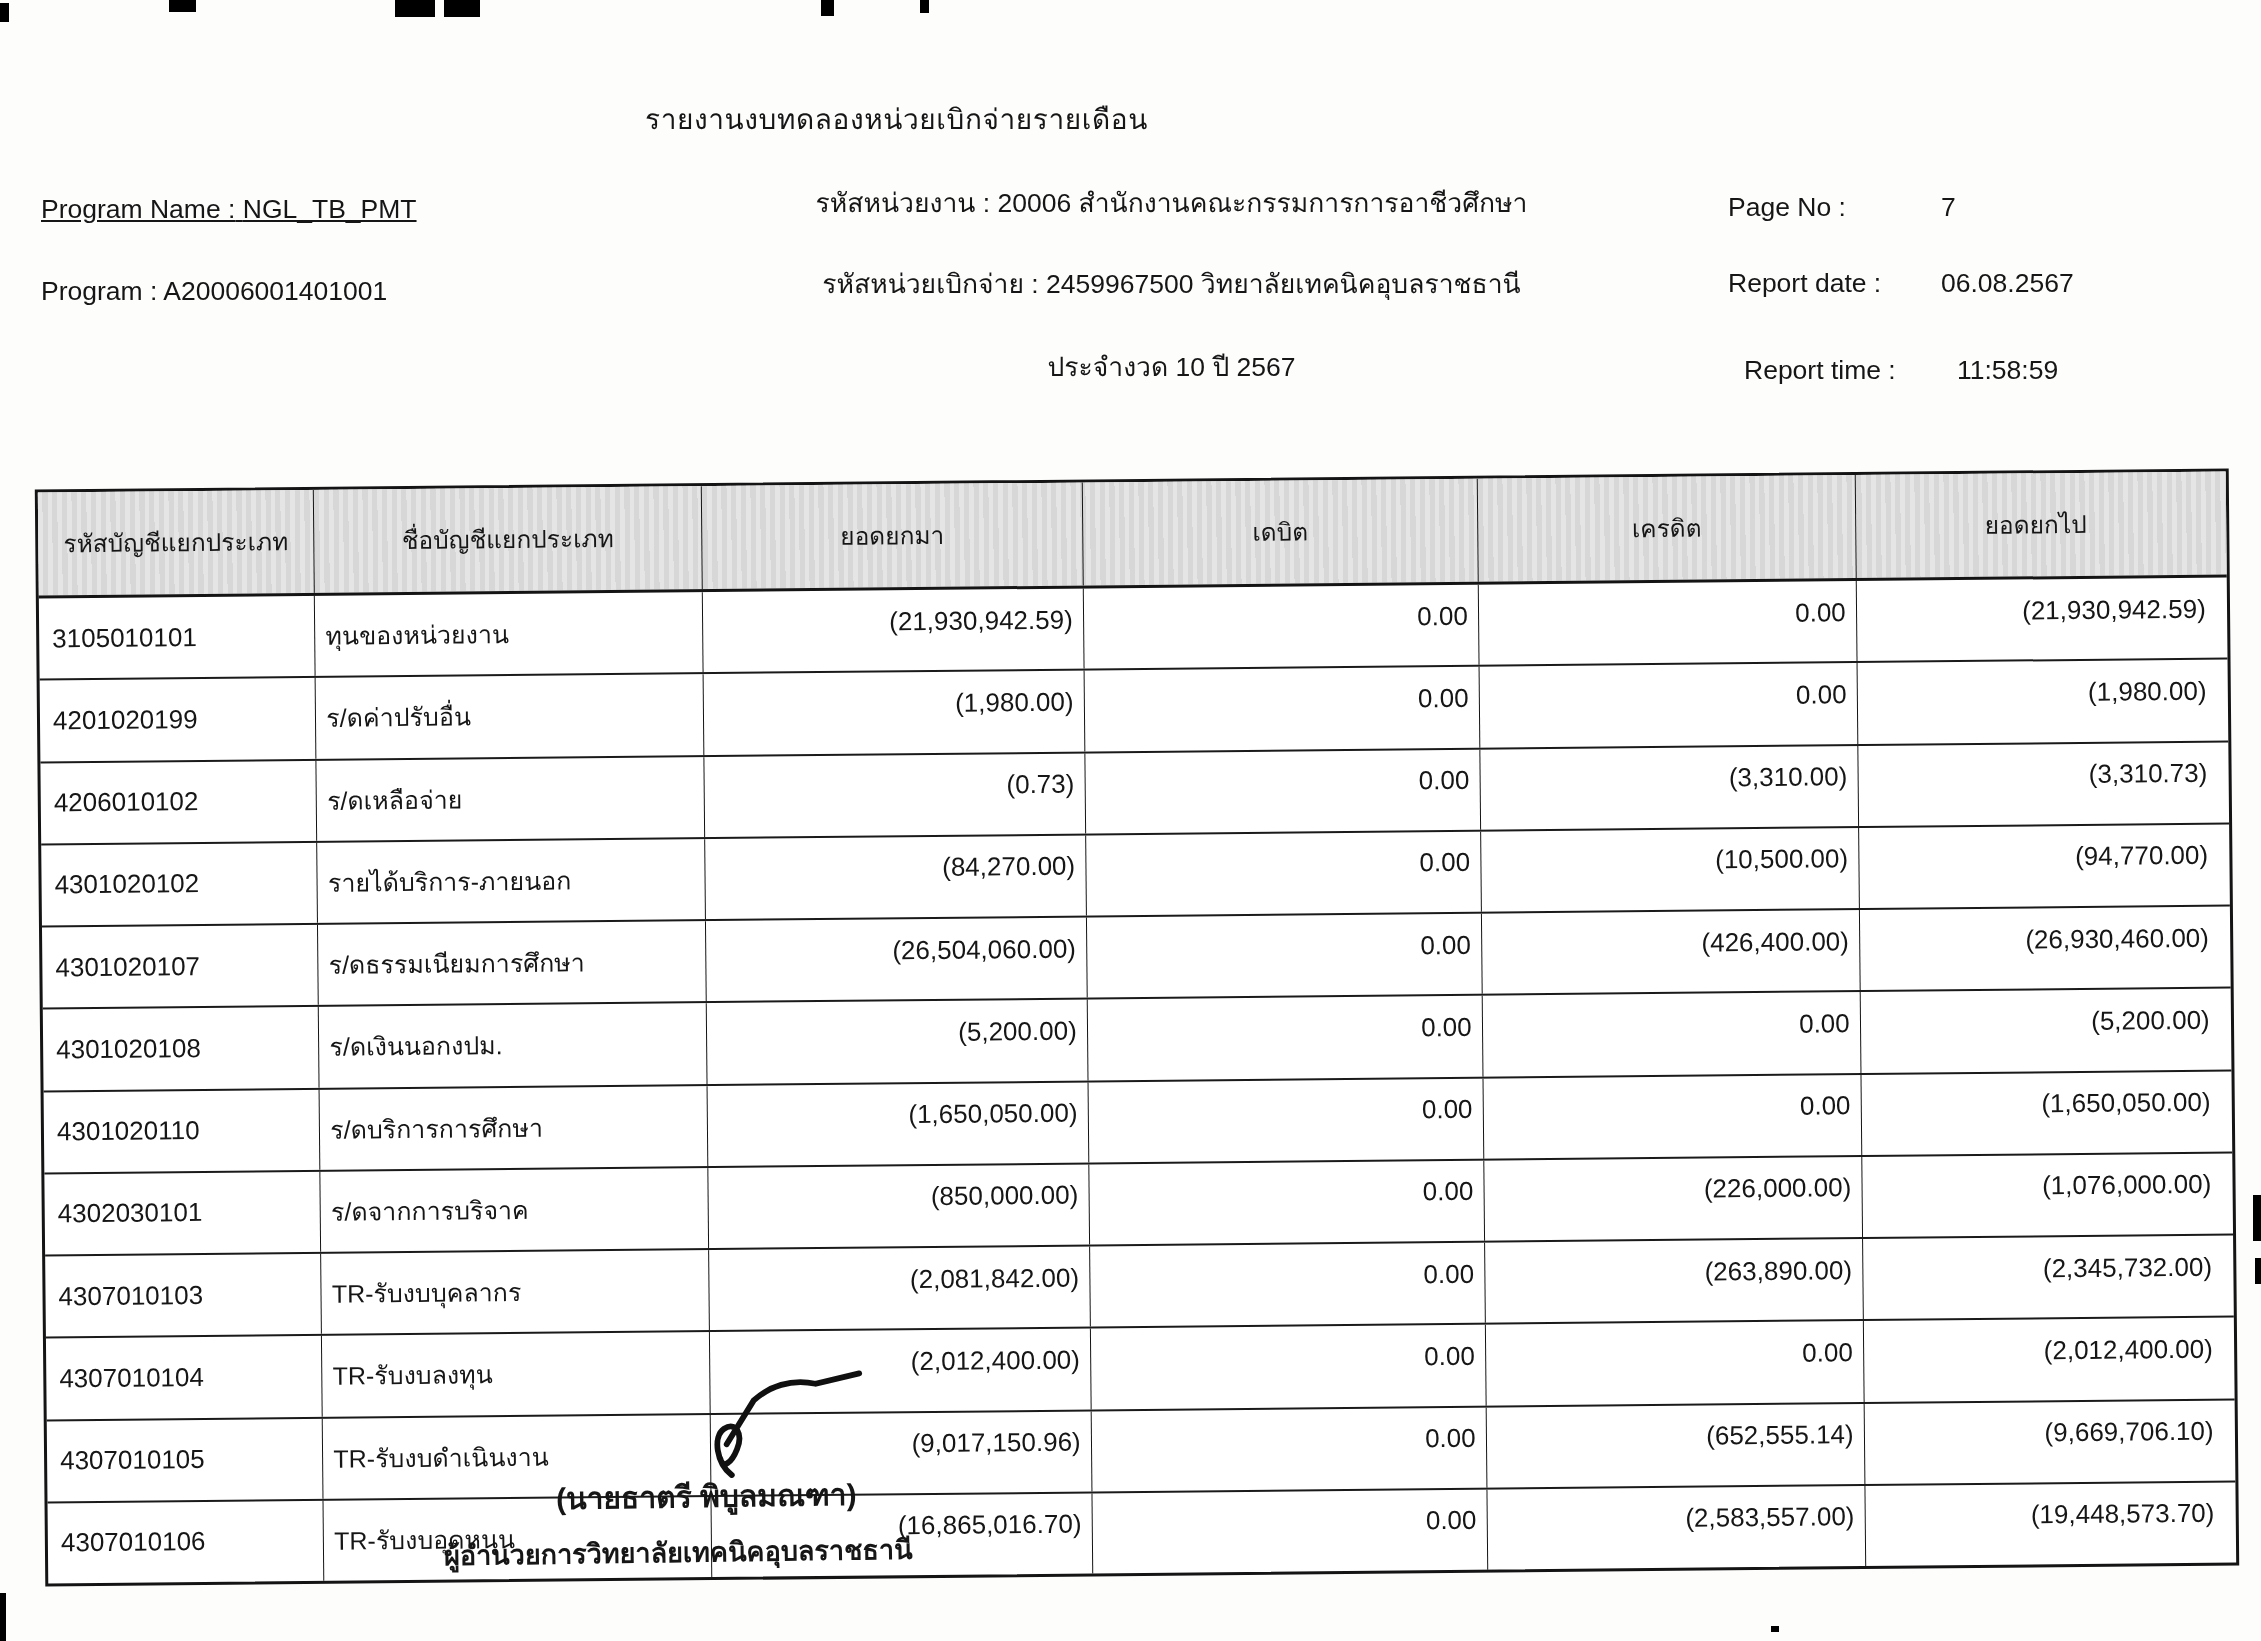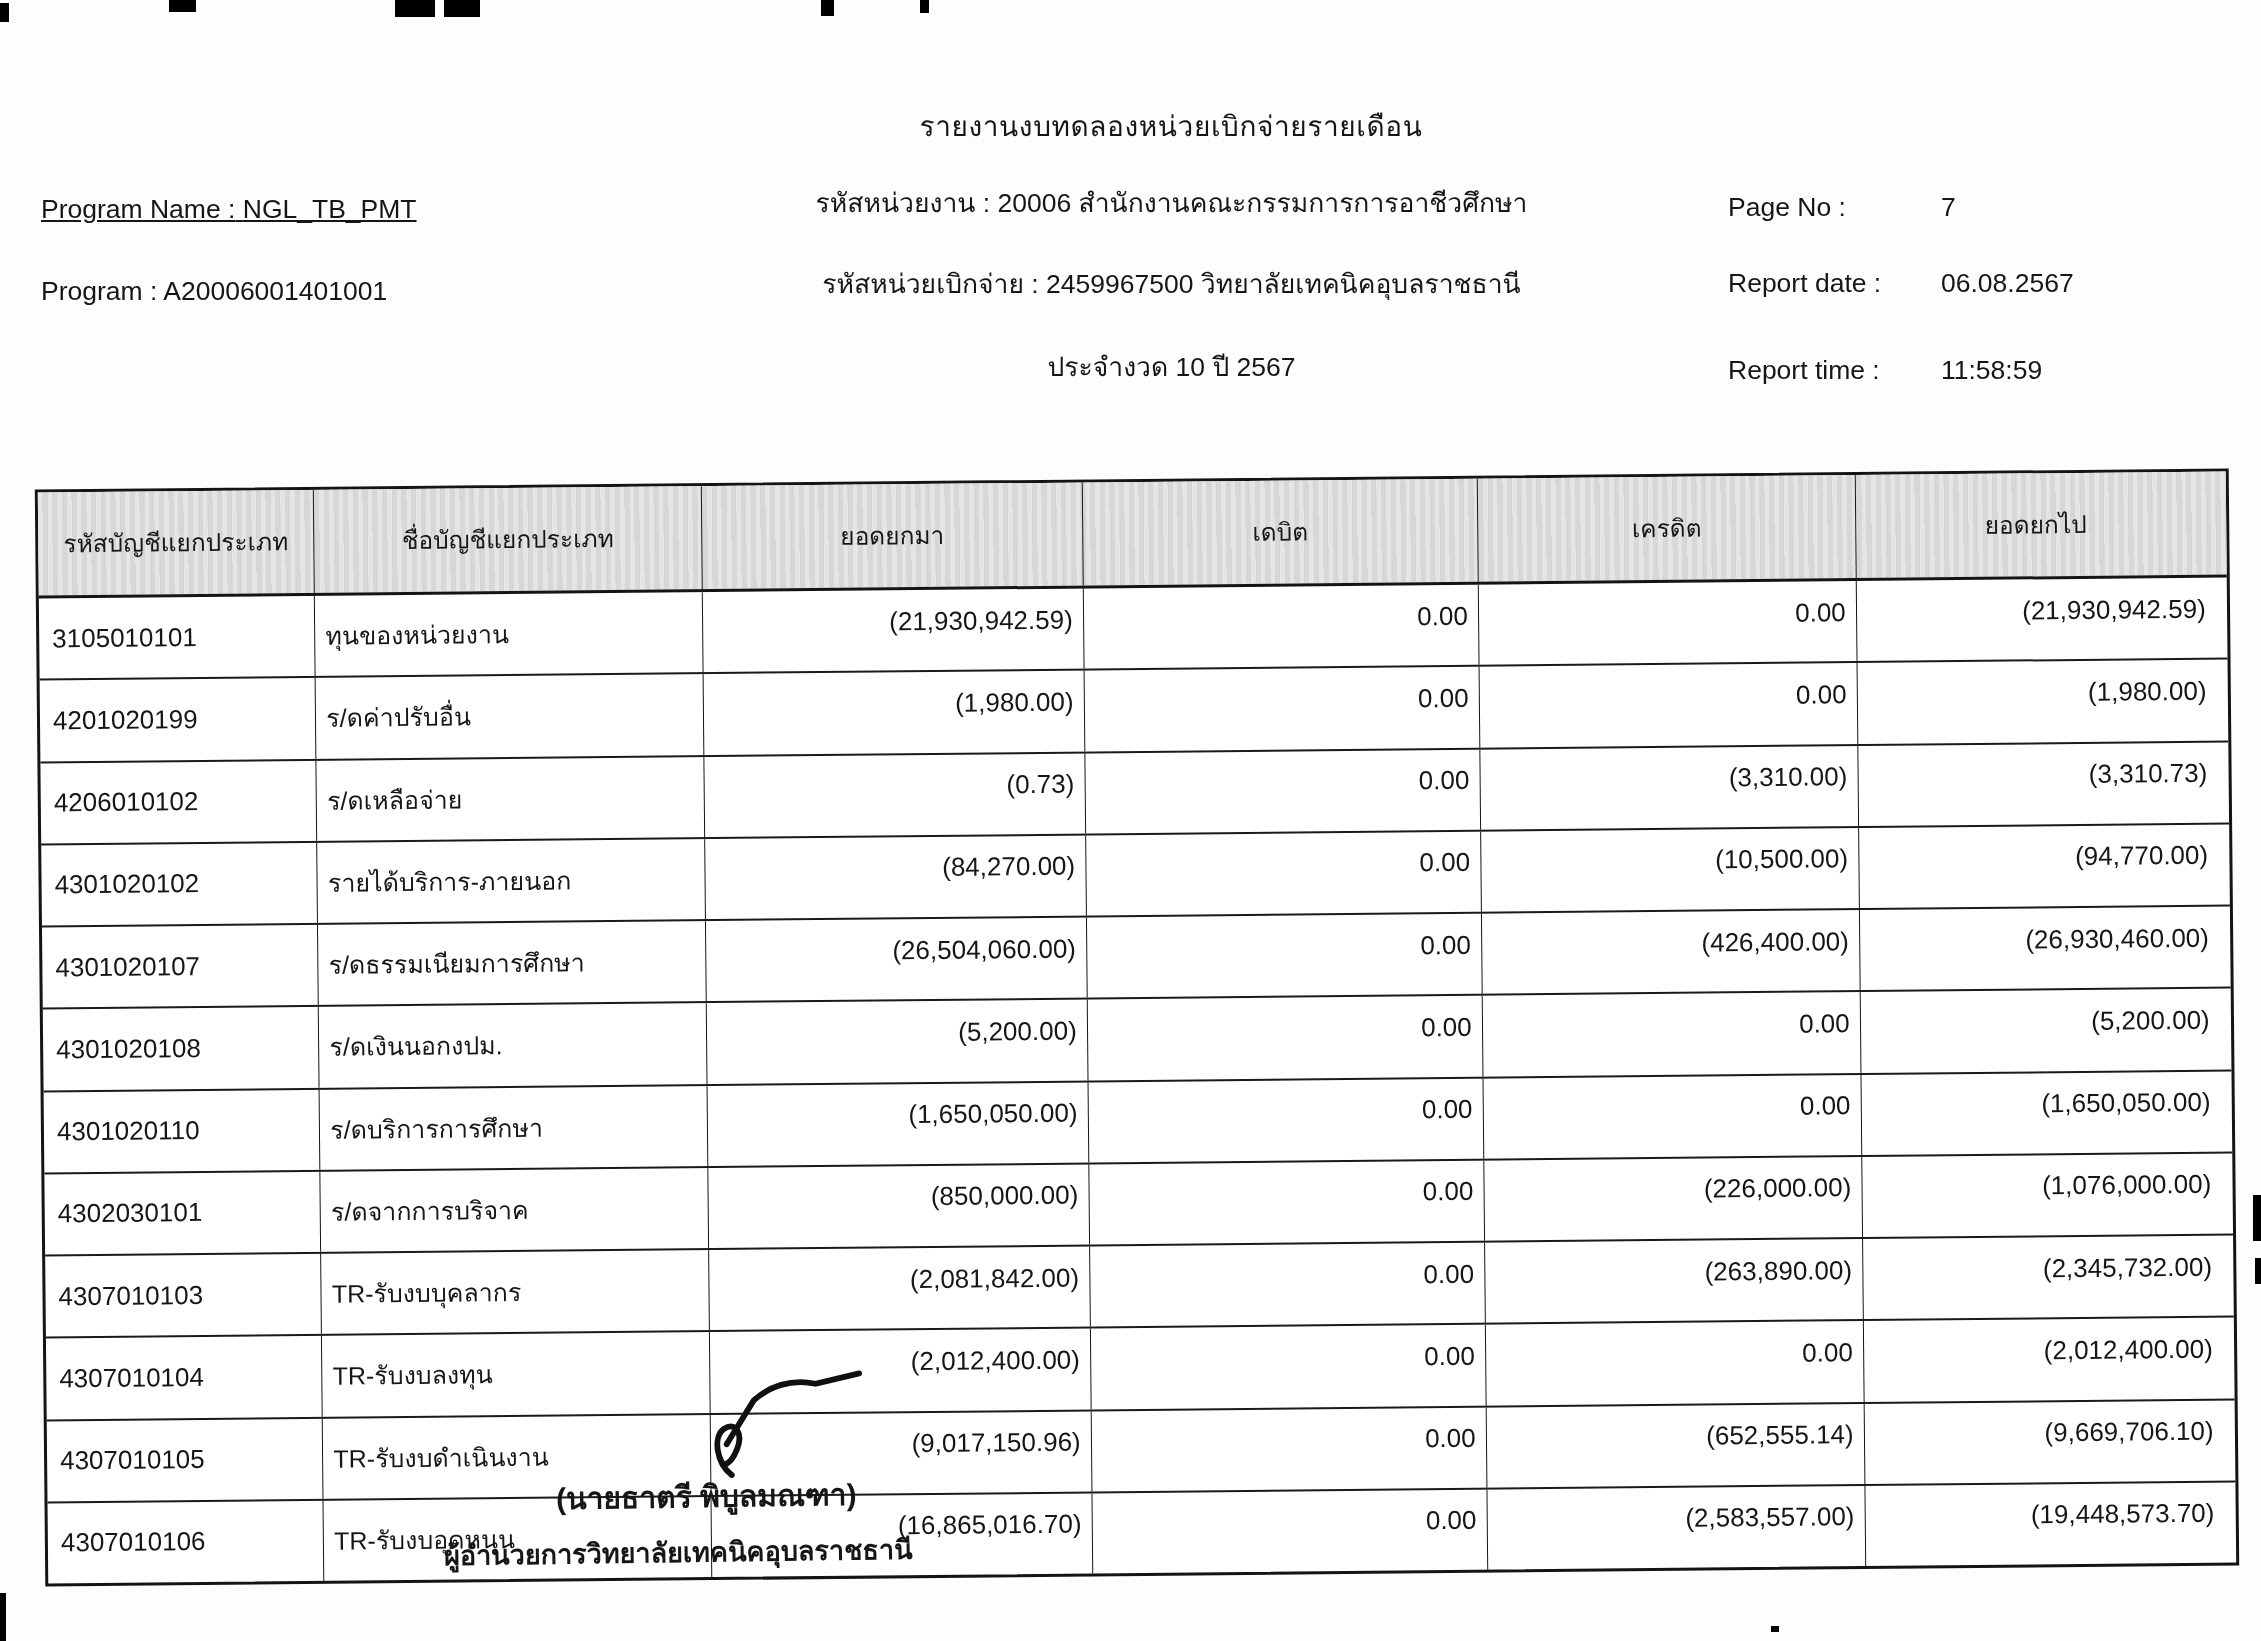--- a/index.html
+++ b/index.html
@@ -6,33 +6,33 @@
   body{
     width:2261px;height:1642px;position:relative;overflow:hidden;
     background:#fdfdfc;color:#161616;
     font-family:"Liberation Sans", sans-serif;
     -webkit-font-smoothing:antialiased;
   }
   .abs{position:absolute;}
   .art{position:absolute;background:#000;}
   
   .doc-title{
-    left:645px;top:104px;width:1052px;text-align:center;
+    left:645px;top:97px;width:1052px;text-align:left;
     font-size:28px;letter-spacing:0.6px;
   }
   .meta-line{font-size:26.5px;white-space:nowrap;}
   .hdr-left-1{left:41px;top:194px;text-decoration:underline;}
   .hdr-left-2{left:41px;top:276px;}
   .hdr-center{left:710px;width:923px;text-align:center;}
   .hdr-c1{top:182px;}
   .hdr-c2{top:263px;}
   .hdr-c3{top:346px;text-align:center;}
   .hdr-right-label{left:1728px;}
   .hdr-right-value{left:1941px;}
-  .hr1{top:192px;} .hr2{top:268px;} .hr3{top:355px;}
+  .hr1{top:192px;} .hr2{top:268px;} .hr3{top:355px;margin-left:16px;}
   
   .tbl{
     left:40px;top:479px;width:2194px;height:1097px;
     border:3.2px solid #141414;box-sizing:border-box;
     display:flex;flex-direction:column;background:#fff;
     transform:rotate(-0.55deg);
   }
   .thead{
     display:grid;grid-template-columns:276px 388px 381px 395px 378px 359px;
     height:103px;flex:0 0 103px;border-bottom:3.2px solid #141414;

